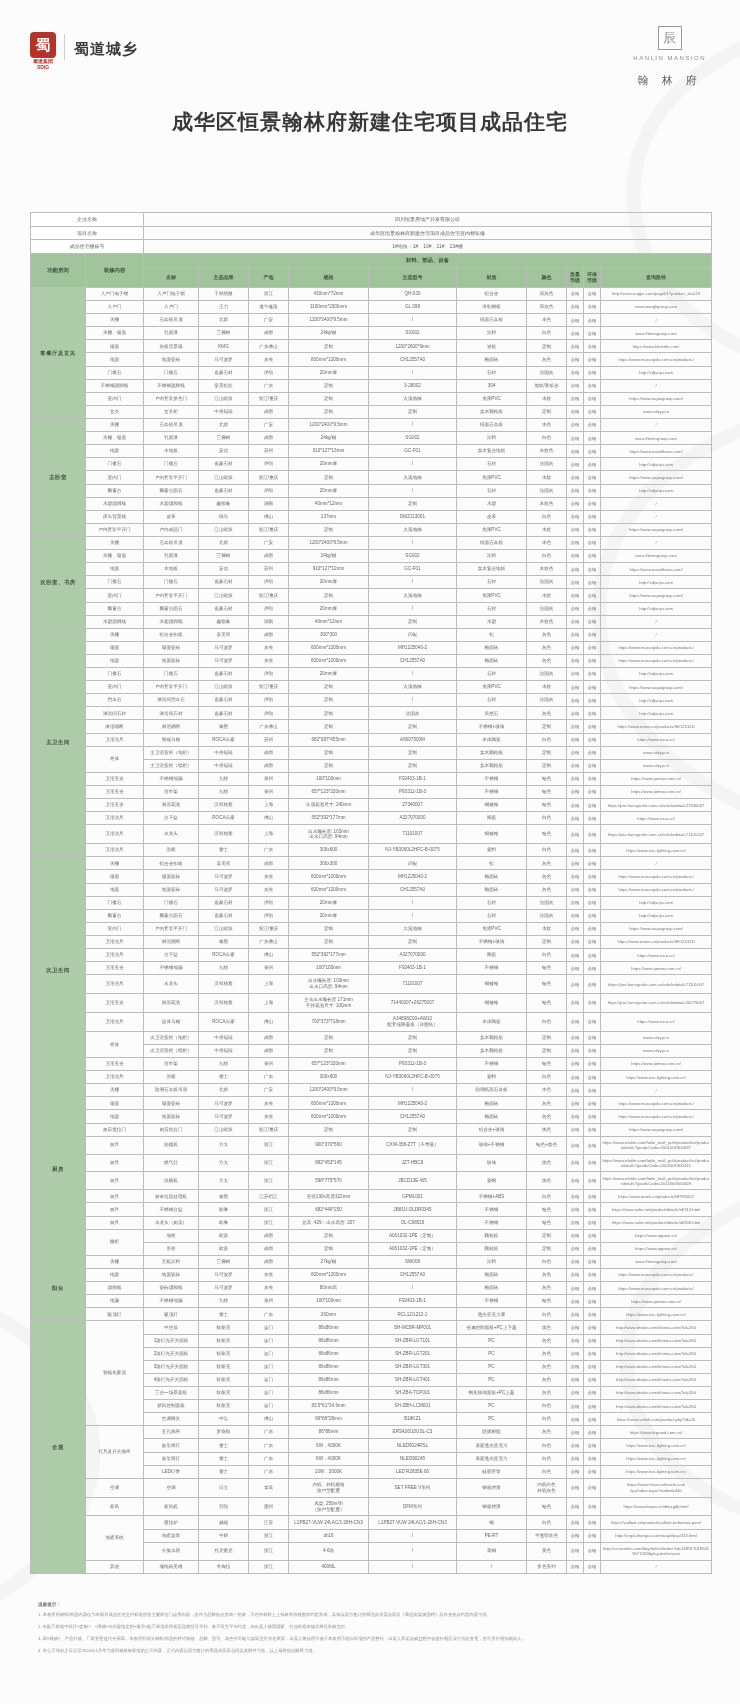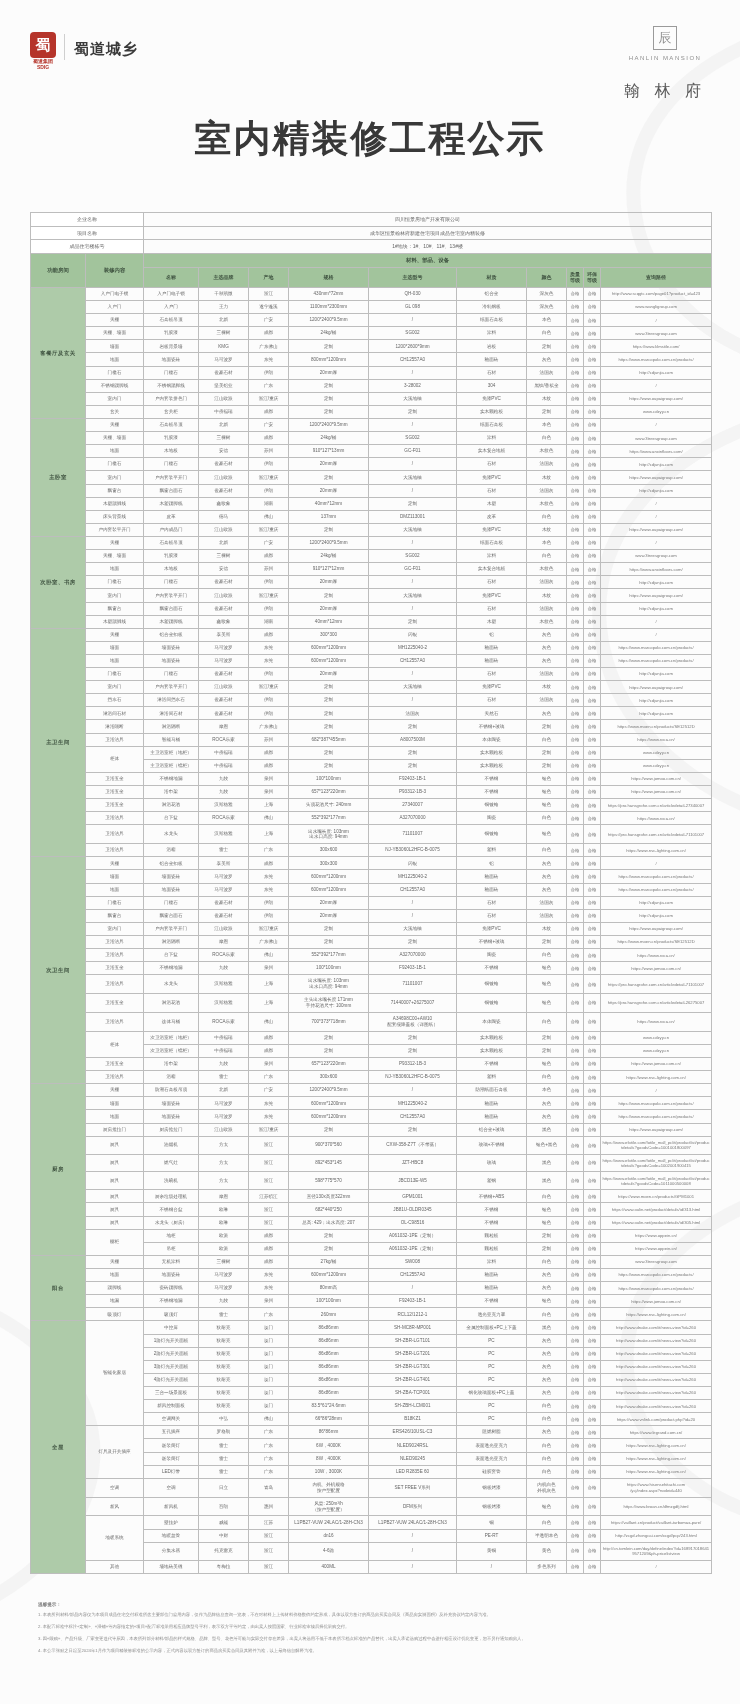--- a/index.html
+++ b/index.html
@@ -18,21 +18,21 @@
   .seal{width:26px;height:26px;background:#b5342a;border-radius:4px;color:#fff;
         display:flex;align-items:center;justify-content:center;font-size:15px;font-weight:bold;}
   .seal-col{display:flex;flex-direction:column;align-items:center;margin-right:8px;}
   .seal-sub{font-size:5px;color:#b5342a;font-weight:bold;margin-top:1px;letter-spacing:0;line-height:1.1;text-align:center;}
   .brand-divider{width:1px;height:26px;background:#cfcfcf;margin:0 9px 8px 0;}
   .brand-name{font-size:15px;font-weight:bold;color:#3a3a3a;letter-spacing:1px;margin-bottom:4px;}
   .brand-right{position:absolute;right:34px;top:0;text-align:center;color:#8e8e8e;}
   .mark-box{width:22px;height:22px;border:1px solid #9a9a9a;margin:0 auto 5px auto;
             display:flex;align-items:center;justify-content:center;font-size:13px;color:#8e8e8e;}
   .mark-en{font-size:6px;letter-spacing:1.5px;color:#8e8e8e;}
-  .mark-cn{font-size:16px;letter-spacing:5px;color:#5a5a5a;margin-top:20px;}
+  .mark-cn{font-size:11px;letter-spacing:5px;color:#5a5a5a;margin-top:12px;}
 
   .titles{position:absolute;top:108px;left:0;width:100%;text-align:center;color:#383838;}
   .title1{font-size:21px;font-weight:bold;letter-spacing:1px;}
   .title2{font-size:37px;font-weight:bold;letter-spacing:2px;margin-top:6px;}
 
   
   .tablewrap{position:absolute;top:212px;left:30px;width:681px;}
   table{border-collapse:collapse;table-layout:fixed;width:681px;}
   td,th{border:1px solid #bdbdbd;font-weight:normal;text-align:center;vertical-align:middle;
         font-size:4.6px;line-height:1.25;color:#666;padding:3.2px 1.5px;
@@ -79,21 +79,21 @@
     <div class="brand-right">
       <div class="mark-box">
           <span>辰</span>
         </div>
       <div class="mark-en">HANLIN MANSION</div>
       <div class="mark-cn">翰 林 府</div>
     </div>
   </div>
 
   <div class="titles">
-    <div class="title2">室内精装修工程公示</div>
+    <div class="title1">成华区恒景翰林府新建住宅项目成品住宅</div>
   </div>
 
   <div class="tablewrap">
     <table>
       <colgroup>
         <col style="width:55px">
           <col style="width:58px">
           <col style="width:55px">
           <col style="width:50px">
         <col style="width:40px">

